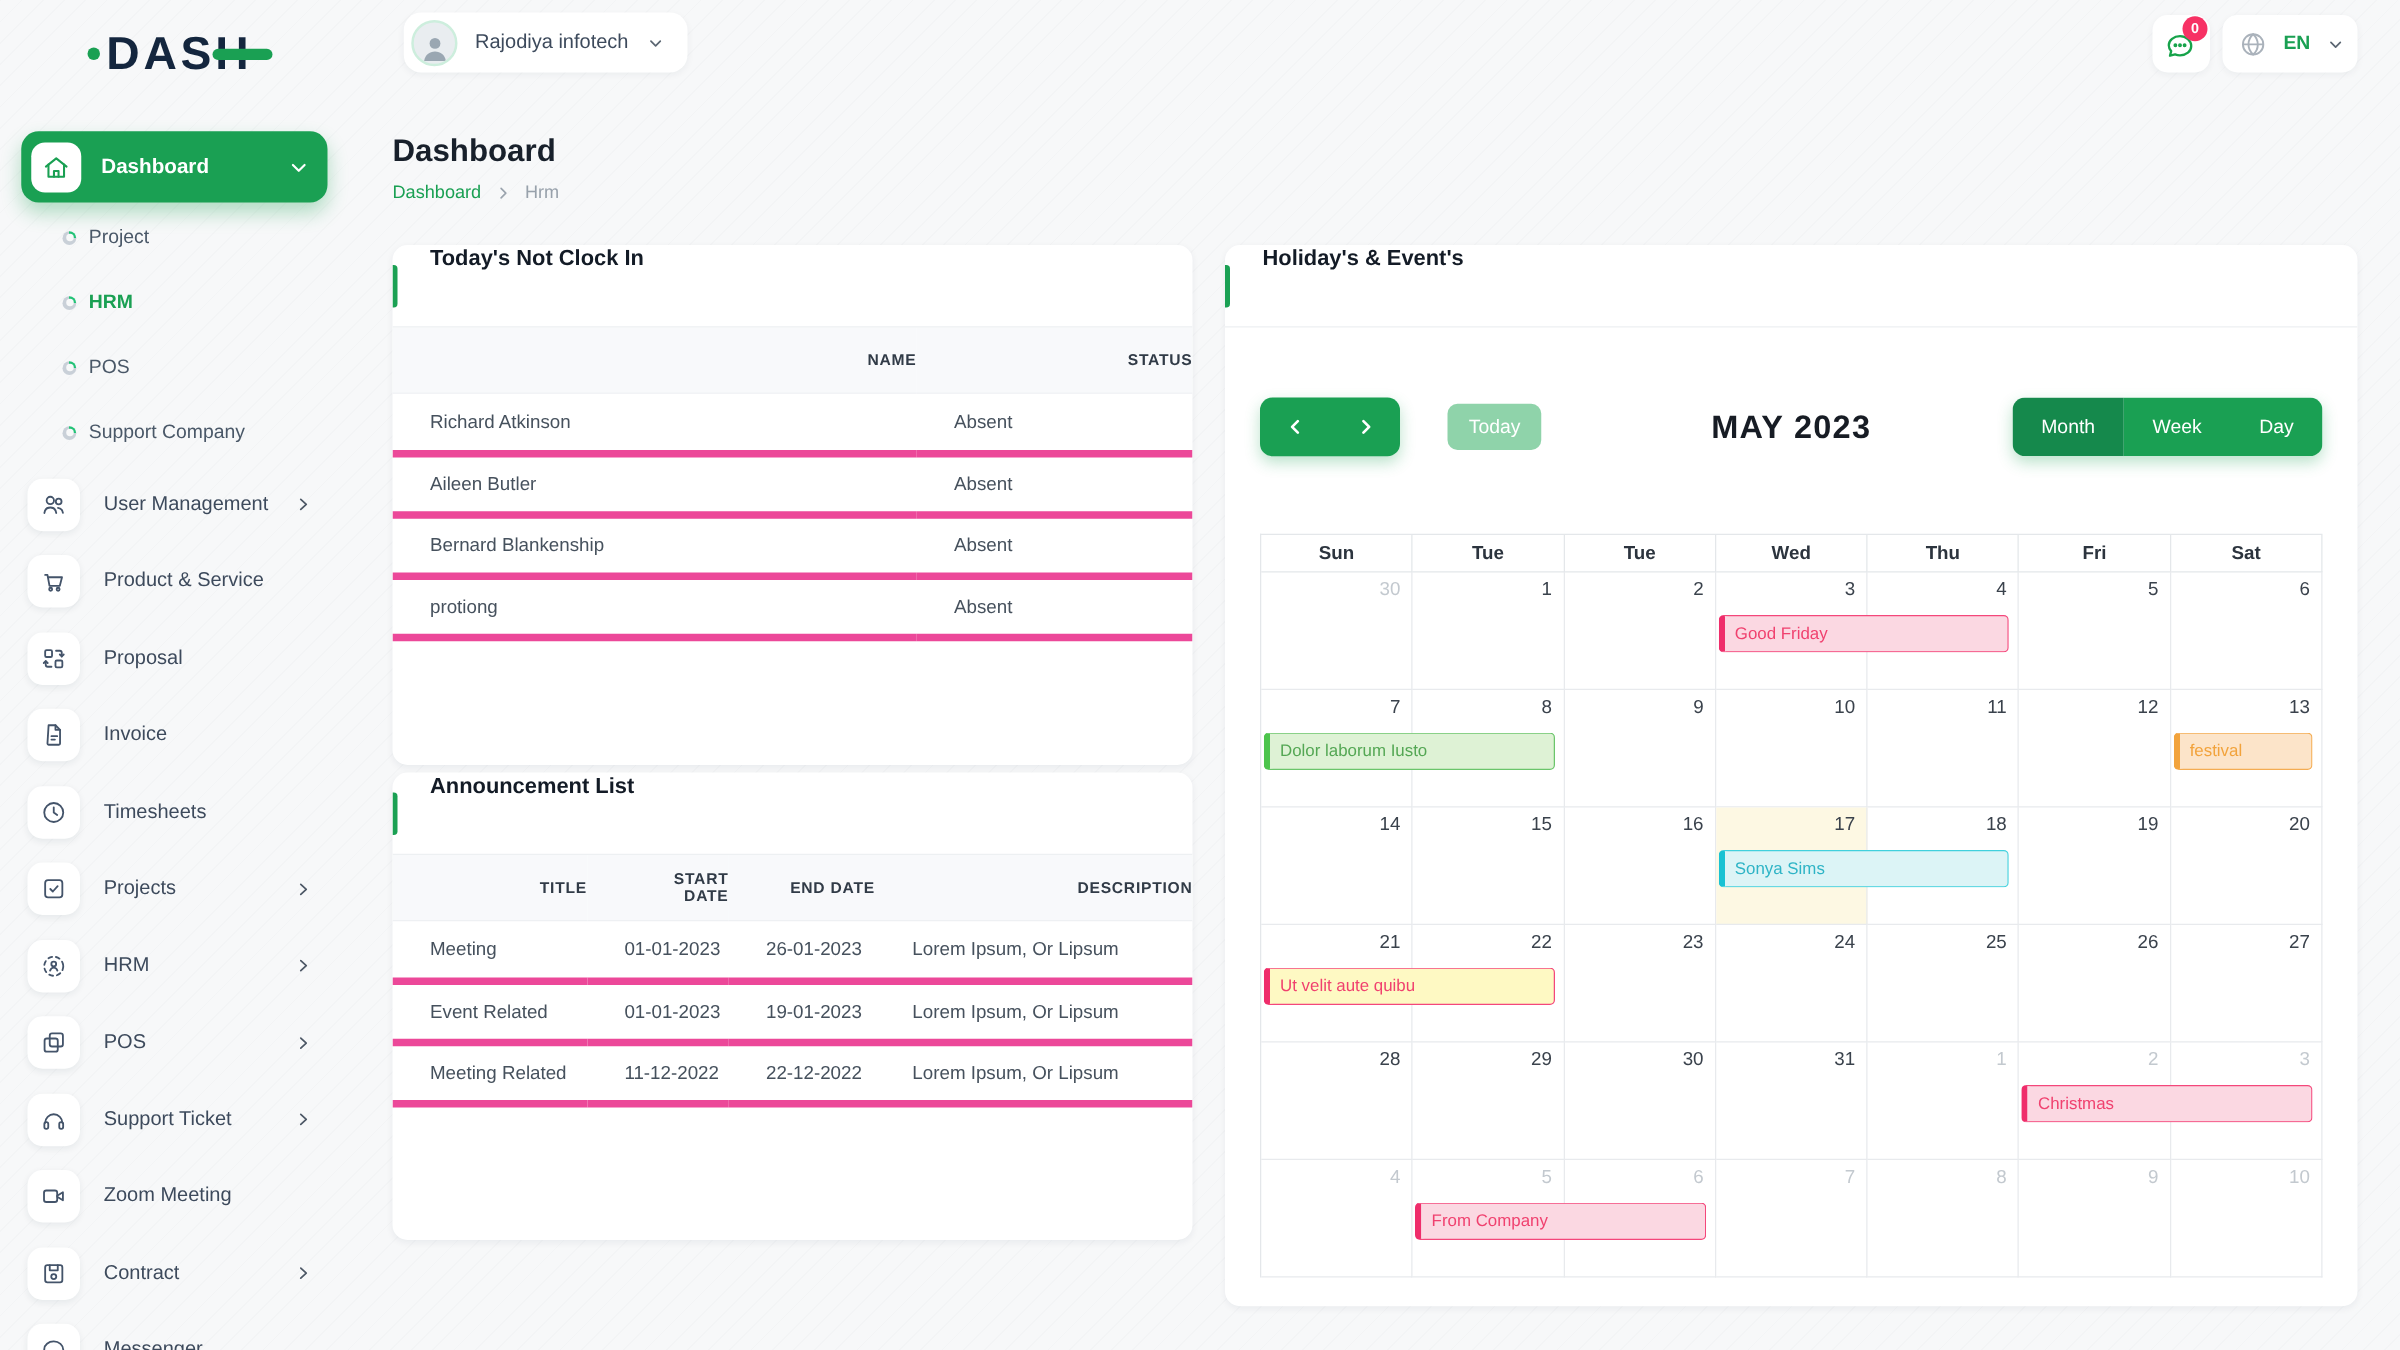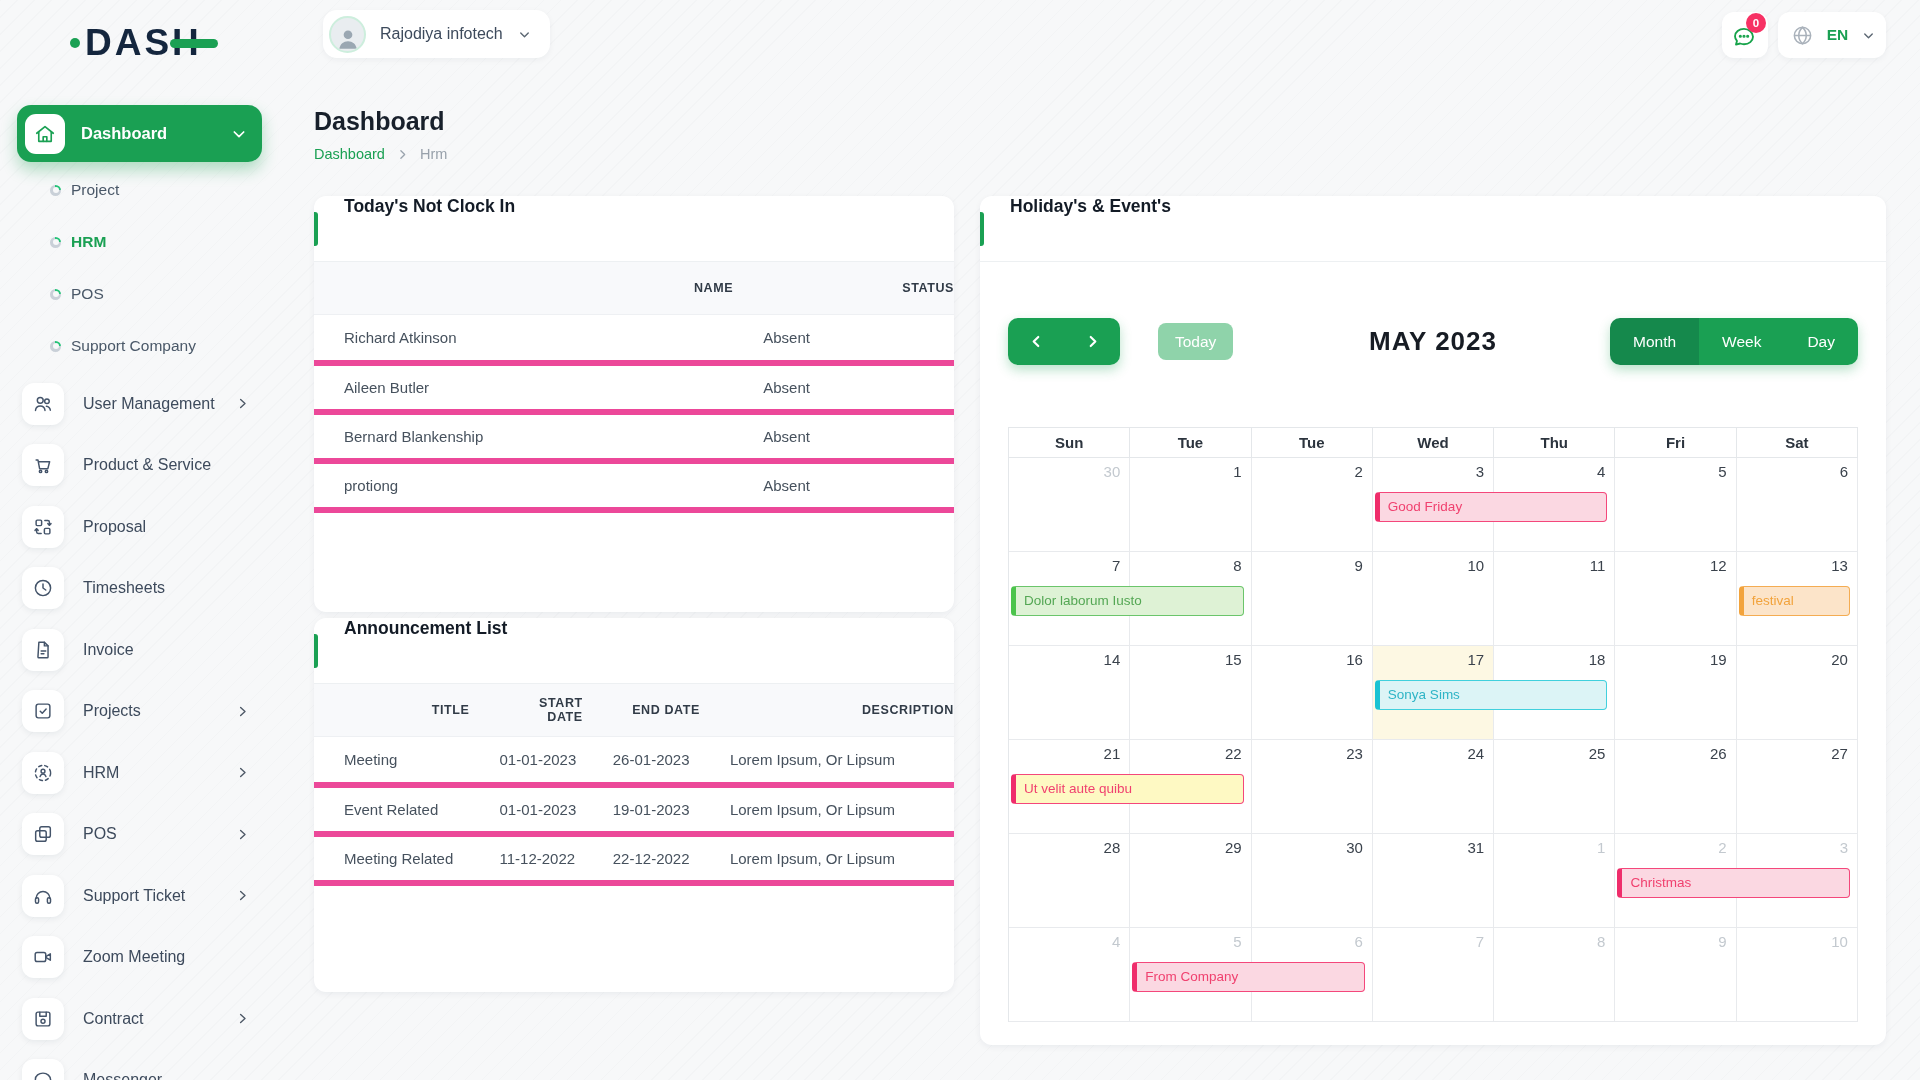--- a/index.html
+++ b/index.html
@@ -196,35 +196,35 @@
             <path d="m17.3 8.3 1.7 1.7 1.7-1.7"></path>
             <path d="M10 19H6.8A1.8 1.8 0 0 1 5 17.2V14"></path>
             <path d="m6.7 15.7-1.7-1.7-1.7 1.7"></path>
           </svg>
         </span>
         <span class="lbl">Proposal</span>
       </div>
       <div class="side-item">
         <span class="ibox">
           <svg width="22" height="22" viewBox="0 0 24 24" fill="none" stroke="#44546a" stroke-width="1.6" stroke-linecap="round" stroke-linejoin="round">
-            <circle cx="12" cy="12" r="8.3"></circle>
-            <path d="M12 7.5V12l3 2.2"></path>
-          </svg>
-        </span>
-        <span class="lbl">Timesheets</span>
-      </div>
-      <div class="side-item">
-        <span class="ibox">
-          <svg width="22" height="22" viewBox="0 0 24 24" fill="none" stroke="#44546a" stroke-width="1.6" stroke-linecap="round" stroke-linejoin="round">
             <path d="M7.5 3.5h6l4 4v12a1 1 0 0 1-1 1h-9a1 1 0 0 1-1-1z"></path>
             <path d="M13.5 3.5v4h4"></path>
             <path d="M10 13h5M10 16h3"></path>
           </svg>
         </span>
         <span class="lbl">Invoice</span>
+      </div>
+      <div class="side-item">
+        <span class="ibox">
+          <svg width="22" height="22" viewBox="0 0 24 24" fill="none" stroke="#44546a" stroke-width="1.6" stroke-linecap="round" stroke-linejoin="round">
+            <circle cx="12" cy="12" r="8.3"></circle>
+            <path d="M12 7.5V12l3 2.2"></path>
+          </svg>
+        </span>
+        <span class="lbl">Timesheets</span>
       </div>
       <div class="side-item">
         <span class="ibox">
           <svg width="22" height="22" viewBox="0 0 24 24" fill="none" stroke="#44546a" stroke-width="1.6" stroke-linecap="round" stroke-linejoin="round">
             <rect x="4.5" y="4.5" width="15" height="15" rx="2.5"></rect>
             <path d="m9 12.2 2.2 2.2 4.2-4.6"></path>
           </svg>
         </span>
         <span class="lbl">Projects</span>
         <span class="chev">

